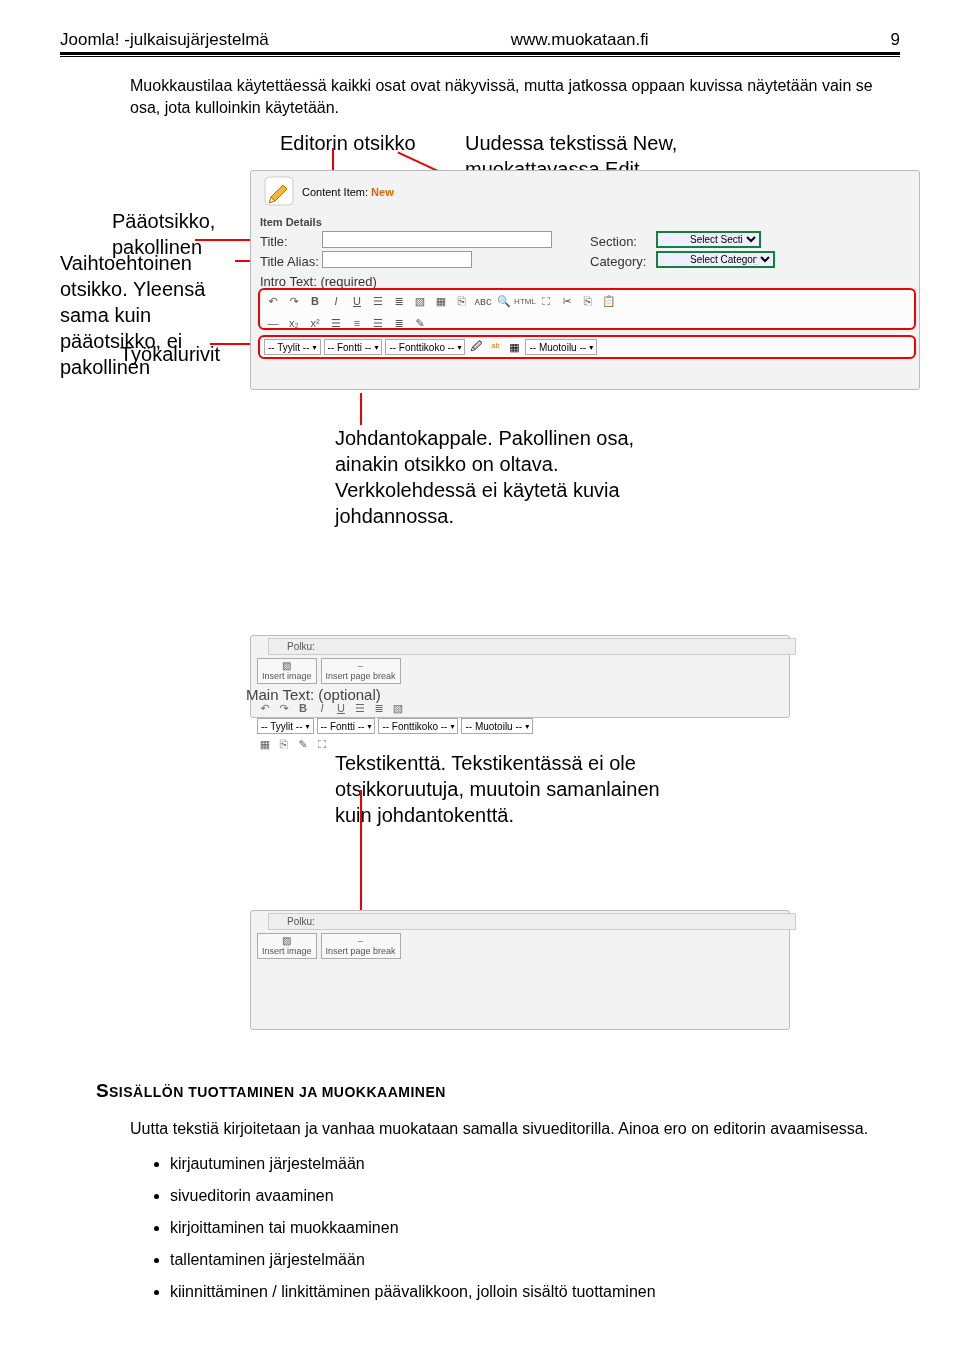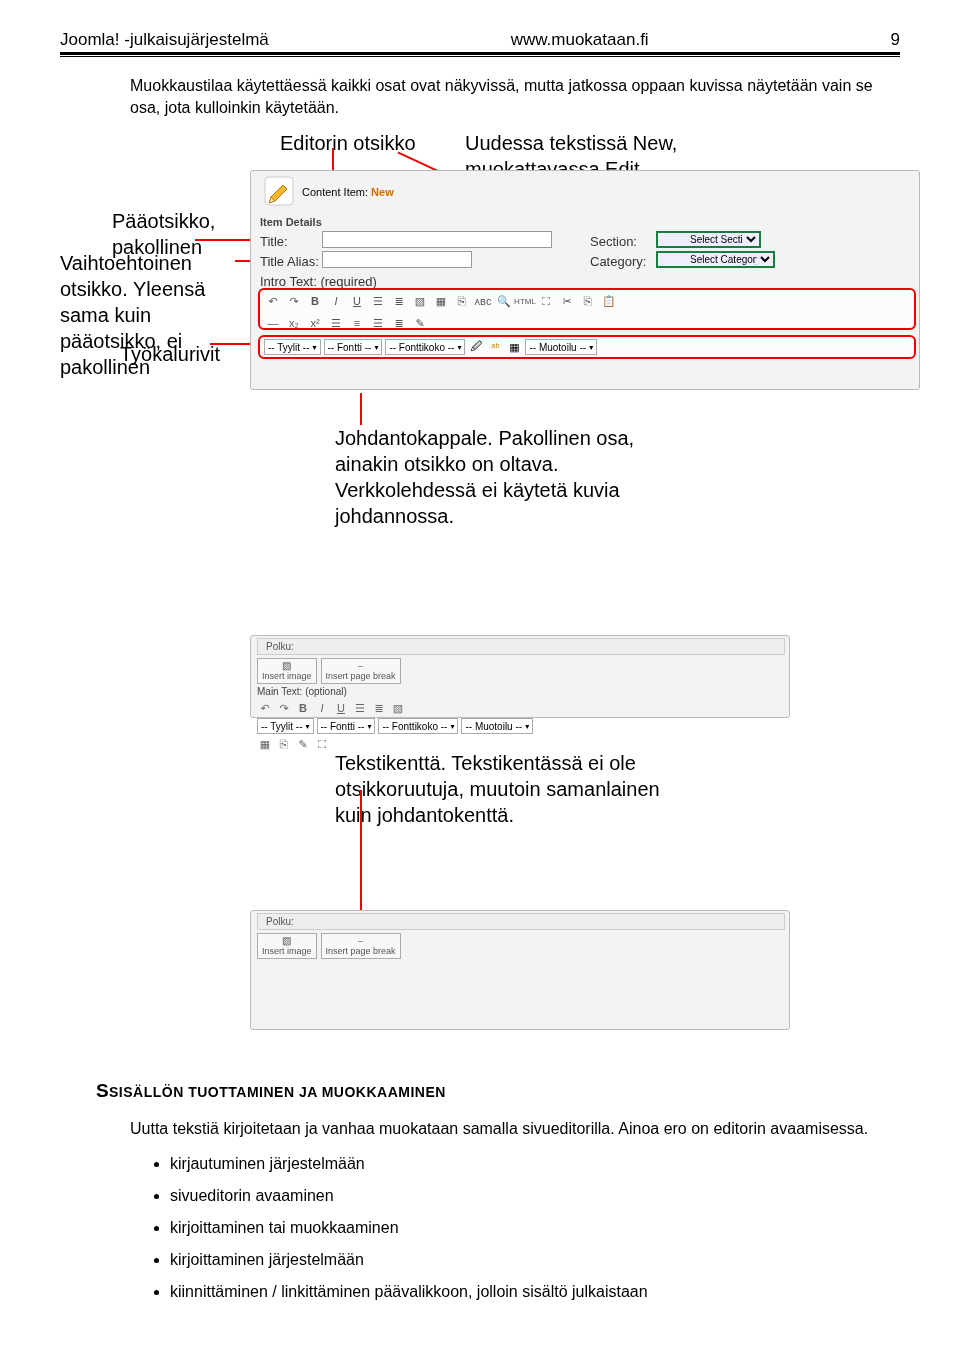--- a/index.html
+++ b/index.html
@@ -83,31 +83,31 @@
   .tbar1 { position:absolute; left:198px; top:158px; width:658px; height:42px; border:2px solid #e00; border-radius:6px; background:#fcfcfc; }
   .tbar2 { position:absolute; left:198px; top:205px; width:658px; height:24px; border:2px solid #e00; border-radius:6px; background:#fcfcfc; display:flex; align-items:center; gap:3px; padding:0 4px; }
 
   .toolbar-icons { display:flex; flex-wrap:wrap; gap:5px; padding:3px 5px; font-size:12px; color:#555; }
   .tbi { width:16px; height:16px; display:inline-flex; align-items:center; justify-content:center; font-size:11px; }
 
   .mini-sel { height:16px; border:1px solid #aaa; background:#fff; font-size:10px; padding:0 3px; display:inline-flex; align-items:center; }
   .mini-sel::after { content:"▾"; margin-left:3px; font-size:8px; }
 
   
-  .polku-row { position:absolute; left:197px; font-size:10px; color:#555; background:#eee; border:1px solid #ccc; padding:2px 8px; }
+  .polku-row { position:absolute; left:208px; font-size:10px; color:#555; background:#eee; border:1px solid #ccc; padding:2px 18px; }
   .polku1 { top:508px; width:528px; }
   .polku2 { top:783px; width:528px; }
 
   .btn-pair { position:absolute; left:197px; display:flex; gap:4px; }
   .bp1 { top:528px; }
   .bp2 { top:803px; }
   .ibtn { border:1px solid #aaa; background:#f8f8f8; font-size:9px; padding:2px 4px; color:#555; display:flex; flex-direction:column; align-items:center; line-height:1; }
   .ibtn .ic { font-size:10px; margin-bottom:1px; }
 
-  .maintext-lbl { position:absolute; left:197px; top:556px; font-size:10px; color:#444;text-align:center; }
+  .maintext-lbl { position:absolute; left:186px; top:556px; font-size:15px; color:#444;text-align:center; }
   .tbar3 { position:absolute; left:197px; top:570px; width:500px; height:16px; display:flex; gap:3px; font-size:10px; color:#666; align-items:center; }
   .tbar4 { position:absolute; left:197px; top:588px; width:500px; height:16px; display:flex; gap:3px; font-size:9px; align-items:center; }
   .tbar5 { position:absolute; left:197px; top:606px; width:200px; height:16px; display:flex; gap:3px; font-size:10px; color:#666; }
 
   
   h2.section-title { font-size: 17px; font-variant: small-caps; margin: 20px 0 16px 36px; letter-spacing: .3px; }
   .body-p { margin: 0 20px 14px 70px; line-height: 1.4; font-size: 16px; }
   ul.body-list { margin-left: 110px; margin-top: 6px; }
   ul.body-list li { margin-bottom: 14px; font-size: 16px; }
 
@@ -281,17 +281,17 @@
   <h2 class="section-title">
     <span style="font-size:19px;">S</span><span style="text-transform:uppercase; font-size:14px; letter-spacing:.5px;">Sisällön tuottaminen ja muokkaaminen</span>
   </h2>
 
   <p class="body-p">Uutta tekstiä kirjoitetaan ja vanhaa muokataan samalla sivueditorilla. Ainoa ero on editorin avaamisessa.</p>
 
   <ul class="body-list">
     <li>kirjautuminen järjestelmään</li>
     <li>sivueditorin avaaminen</li>
     <li>kirjoittaminen tai muokkaaminen</li>
-    <li>kirjoittaminen järjestelmään</li>
-    <li>kiinnittäminen / linkittäminen päävalikkoon, jolloin sisältö julkaistaan</li>
+    <li>tallentaminen järjestelmään</li>
+    <li>kiinnittäminen / linkittäminen päävalikkoon, jolloin sisältö tuottaminen</li>
   </ul>
 
 </div>
 
 </body></html>

